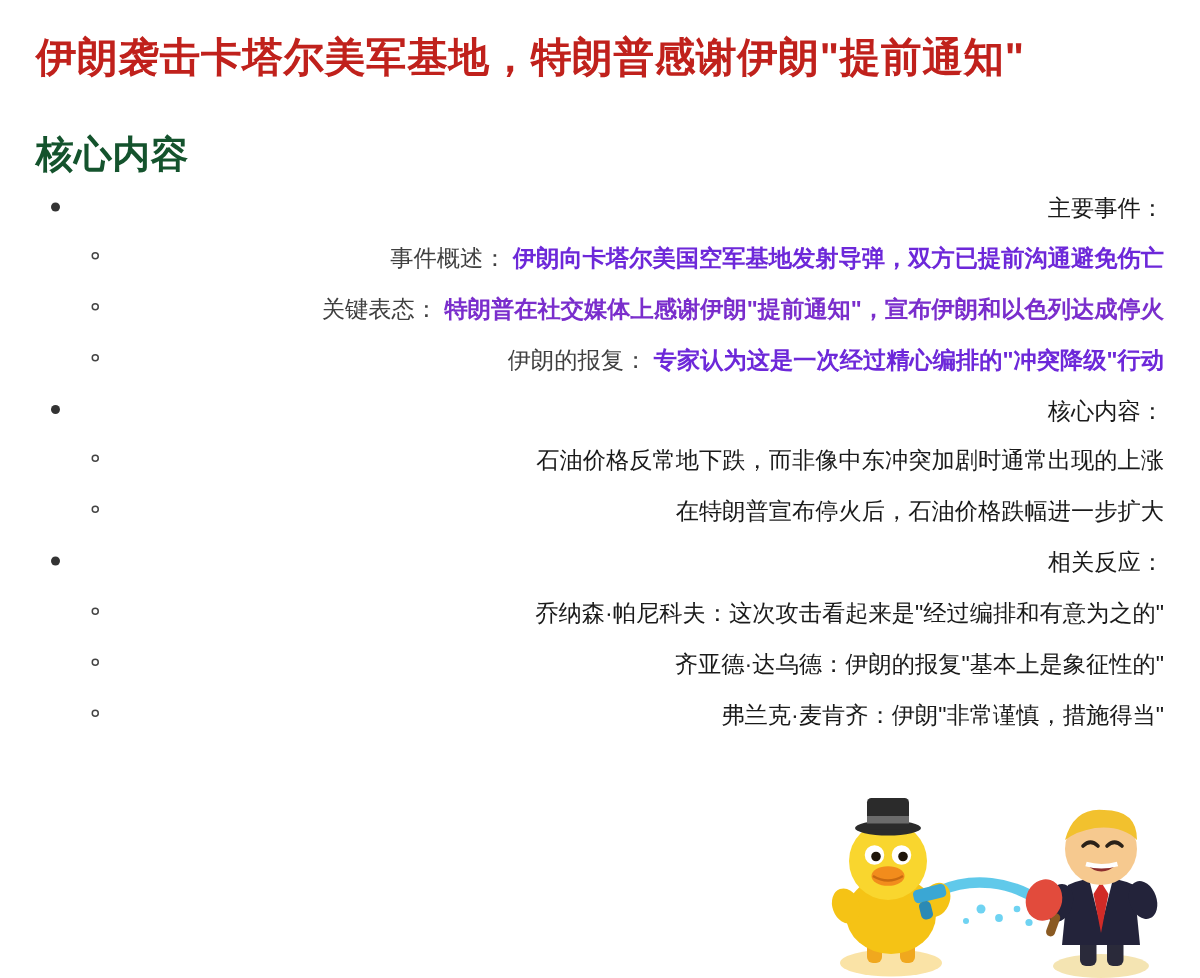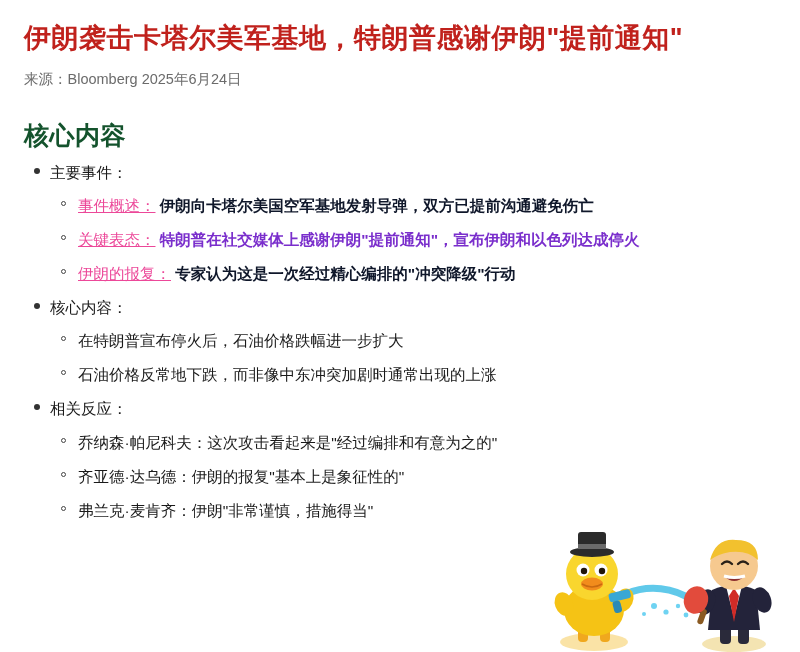--- a/index.html
+++ b/index.html
@@ -42,20 +42,21 @@
     font-weight: bold;
     color: #14532d;
     margin-top: 30px;
     margin-bottom: 6px;
     letter-spacing: 0.5px;
   }
   ul.level1 {
     margin: 4px 0 0 0;
     padding-left: 26px;
     list-style: none;
+    text-align: right;
   }
   ul.level1 > li {
     position: relative;
     font-size: 15.5px;
     color: #1a1a1a;
     margin: 9px 0;
     line-height: 1.5;
   }
   ul.level1 > li > .bullet-dot {
     position: absolute;
@@ -81,23 +82,23 @@
   ul.level2 > li > .bullet-ring {
     position: absolute;
     left: -17px;
     top: 7px;
     width: 5px;
     height: 5px;
     border: 1.4px solid #444;
     border-radius: 50%;
     box-sizing: border-box;
   }
-  .lbl { color: #ec4899; text-decoration: underline; }
+  .lbl { color: #404040; }
   .hl-red {
-    color: #0f172a;
+    color: #6d28d9;
     font-weight: bold;
     margin-top: 16px;
   }
   .hl-purple {
     color: #7a2ecc;
     font-weight: bold;
   }
   
   .mascots {
     position: absolute;
@@ -108,23 +109,20 @@
     pointer-events: none;
   }
 </style>
 </head>
 <body>
 
 <div class="page">
 
   <h1 class="headline">伊朗袭击卡塔尔美军基地，特朗普感谢伊朗"提前通知"</h1>
 
-  <div class="source">
-    <span class="src-label">来源：</span><span>Bloomberg 2025年6月24日</span>
-  </div>
 
   <h2 class="section-title">核心内容</h2>
   <ul class="level1">
     <li>
       <span class="bullet-dot"></span>
       <span>主要事件：</span>
       <ul class="level2">
         <li>
           <span class="bullet-ring"></span>
           <span class="lbl">事件概述：</span>
@@ -144,25 +142,25 @@
     </li>
   </ul>
 
   <ul class="level1">
     <li>
       <span class="bullet-dot"></span>
       <span>核心内容：</span>
       <ul class="level2">
         <li>
           <span class="bullet-ring"></span>
+          <span>石油价格反常地下跌，而非像中东冲突加剧时通常出现的上涨</span>
+        </li>
+        <li>
+          <span class="bullet-ring"></span>
           <span>在特朗普宣布停火后，石油价格跌幅进一步扩大</span>
-        </li>
-        <li>
-          <span class="bullet-ring"></span>
-          <span>石油价格反常地下跌，而非像中东冲突加剧时通常出现的上涨</span>
         </li>
       </ul>
     </li>
     <li>
       <span class="bullet-dot"></span>
       <span>相关反应：</span>
       <ul class="level2">
         <li>
           <span class="bullet-ring"></span>
           <span>乔纳森·帕尼科夫：这次攻击看起来是"经过编排和有意为之的"</span>

